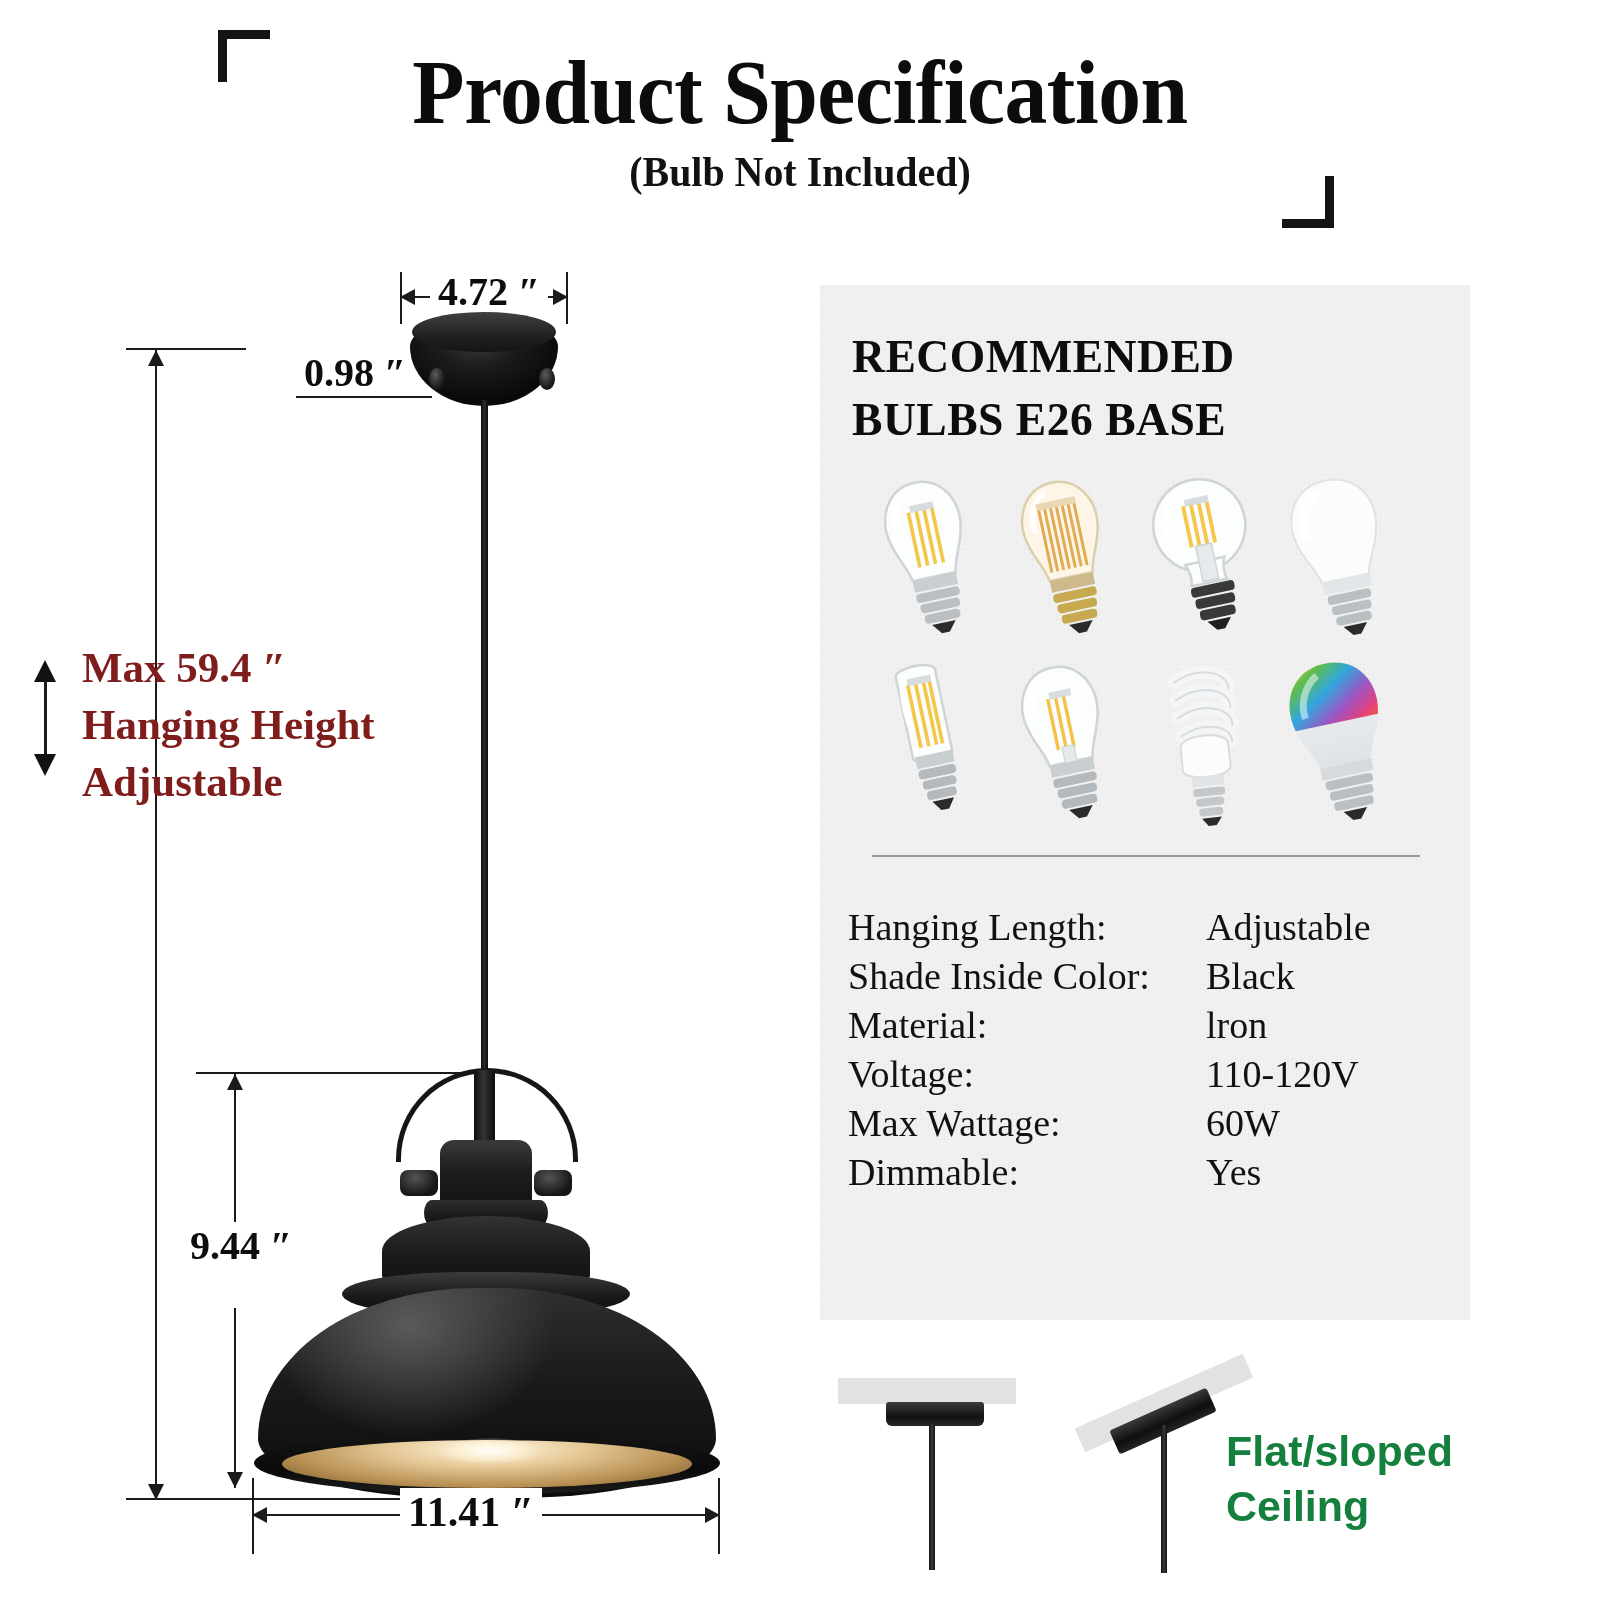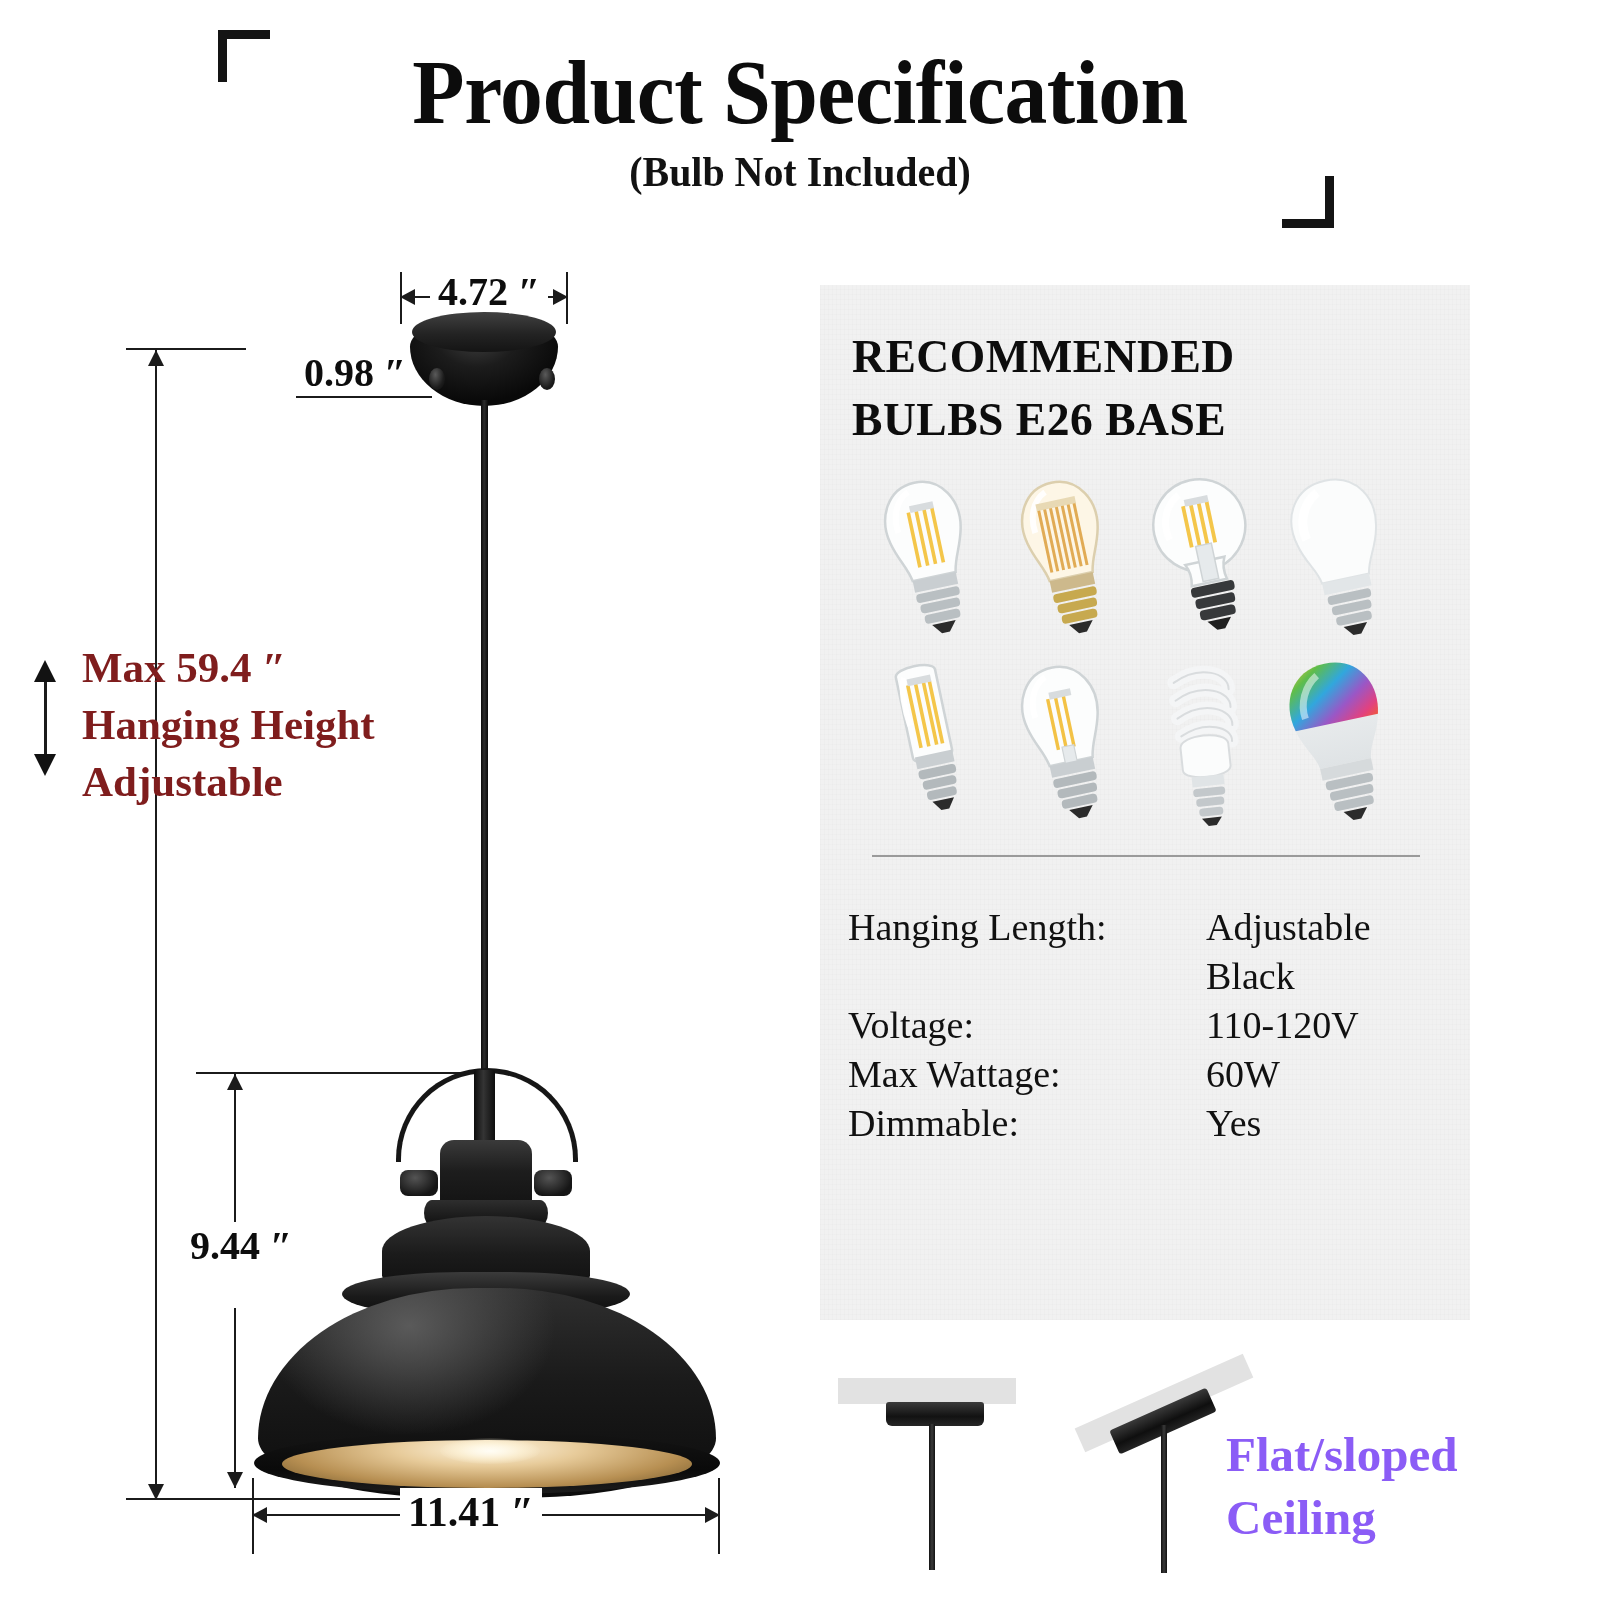--- a/index.html
+++ b/index.html
@@ -199,22 +199,22 @@
     background: linear-gradient(180deg,#3a3a3a,#0f0f0f 60%, #242424);
     border-radius:3px;
     transform: rotate(-24deg); transform-origin:50% 50%;
   }
   .mount-slope-rod {
     position:absolute; left:1161px; top:1425px; width:6px; height:148px;
     background: linear-gradient(90deg,#111,#3a3a3a,#111);
   }
   .mount-caption {
     position:absolute; left:1226px; top:1424px; width:330px;
-    font-size:49px; font-weight:700; color:#8b5cf6; line-height:1.28;
-    font-family:Liberation Serif, serif;
+    font-size:43px; font-weight:700; color:#15803d; line-height:1.28;
+    font-family:Liberation Sans, sans-serif;
   }
 </style>
 </head>
 <body>
 
 <div id="stage">
 
   <div class="corner corner-tl"></div>
   <div class="corner corner-br"></div>
   <div class="title">Product Specification</div>
@@ -486,21 +486,26 @@
   </div>
 
   <div class="divider"></div>
 
   <div class="spec-table">
     <div class="spec-row">
       <span class="spec-key">Hanging Length:</span>
       <span class="spec-val">Adjustable</span>
     </div>
     <div class="spec-row">
+      <span class="spec-key">Shade Inside Color:</span>
       <span class="spec-val">Black</span>
+    </div>
+    <div class="spec-row">
+      <span class="spec-key">Material:</span>
+      <span class="spec-val">lron</span>
     </div>
     <div class="spec-row">
       <span class="spec-key">Voltage:</span>
       <span class="spec-val">110-120V</span>
     </div>
     <div class="spec-row">
       <span class="spec-key">Max Wattage:</span>
       <span class="spec-val">60W</span>
     </div>
     <div class="spec-row">

